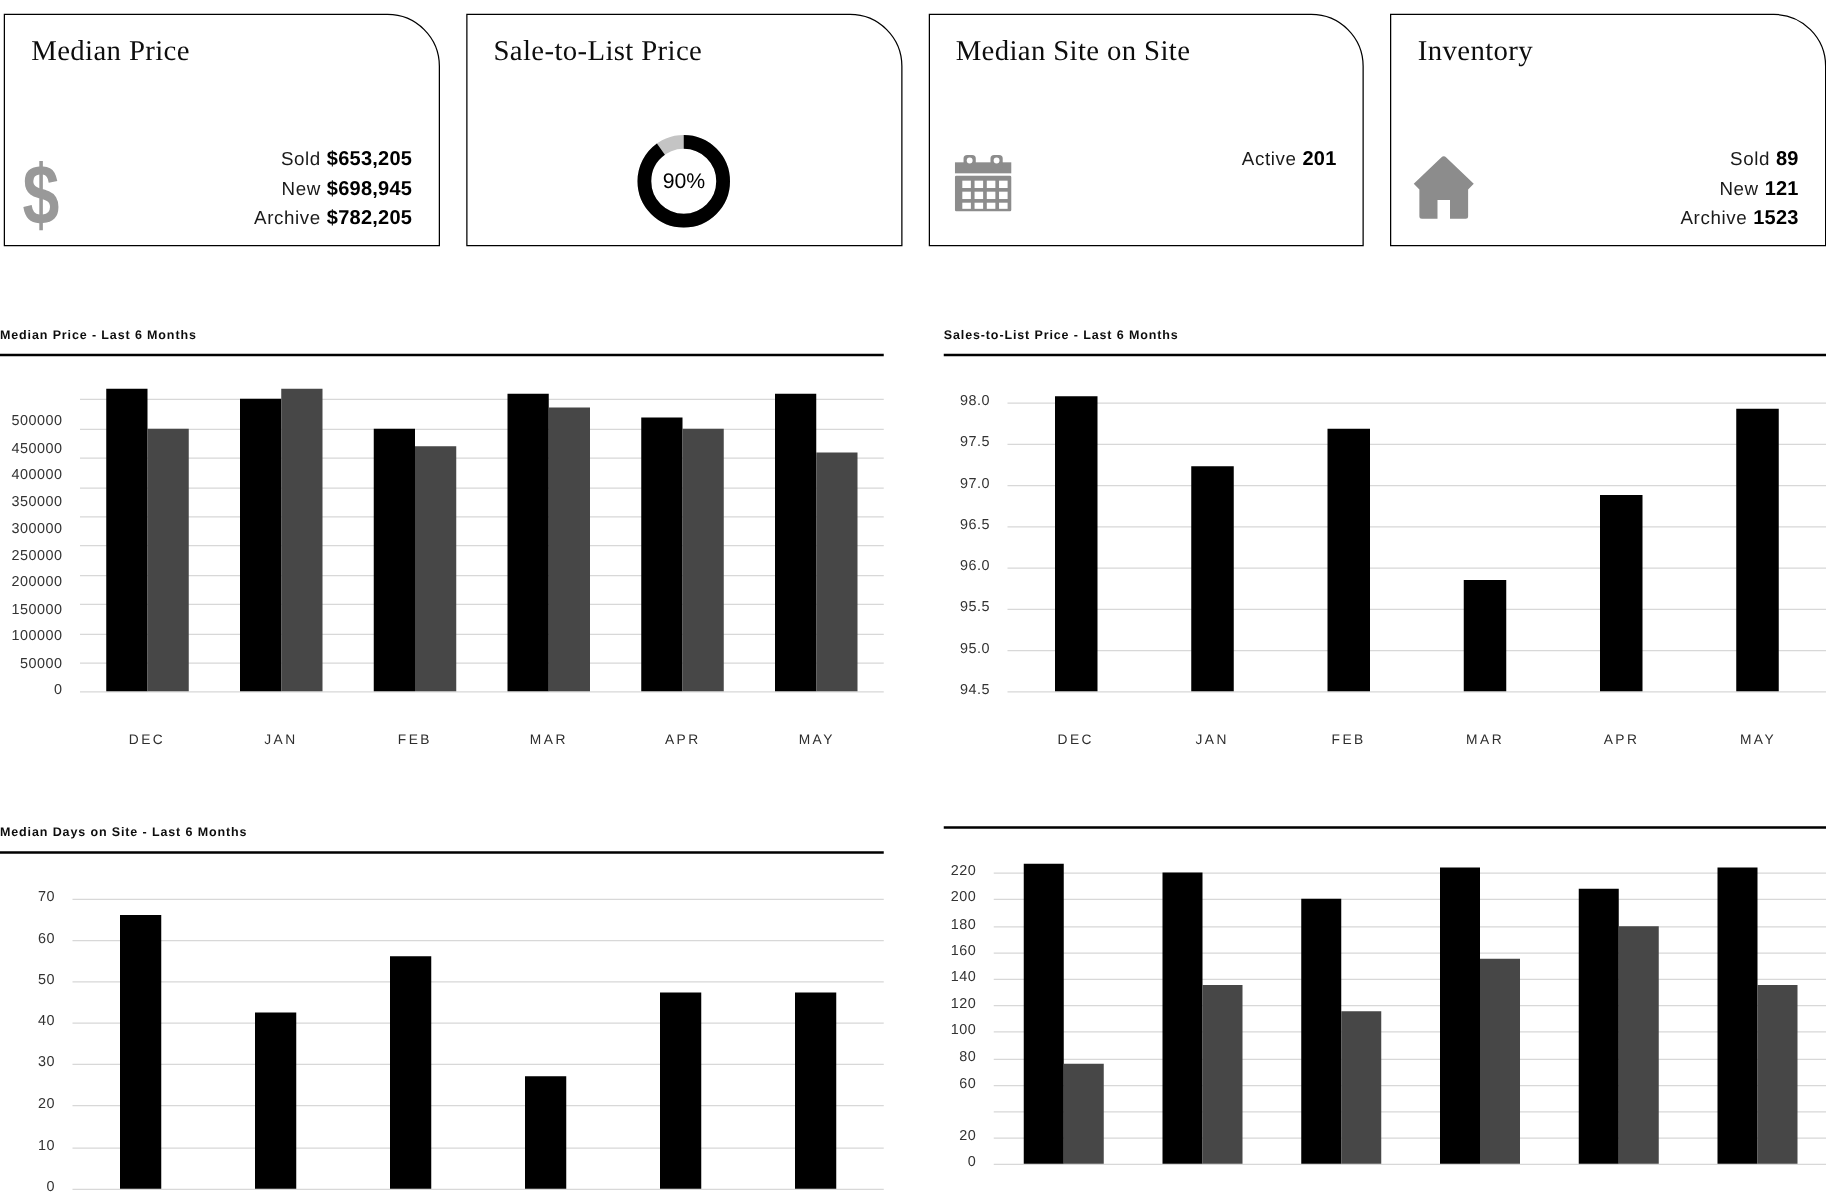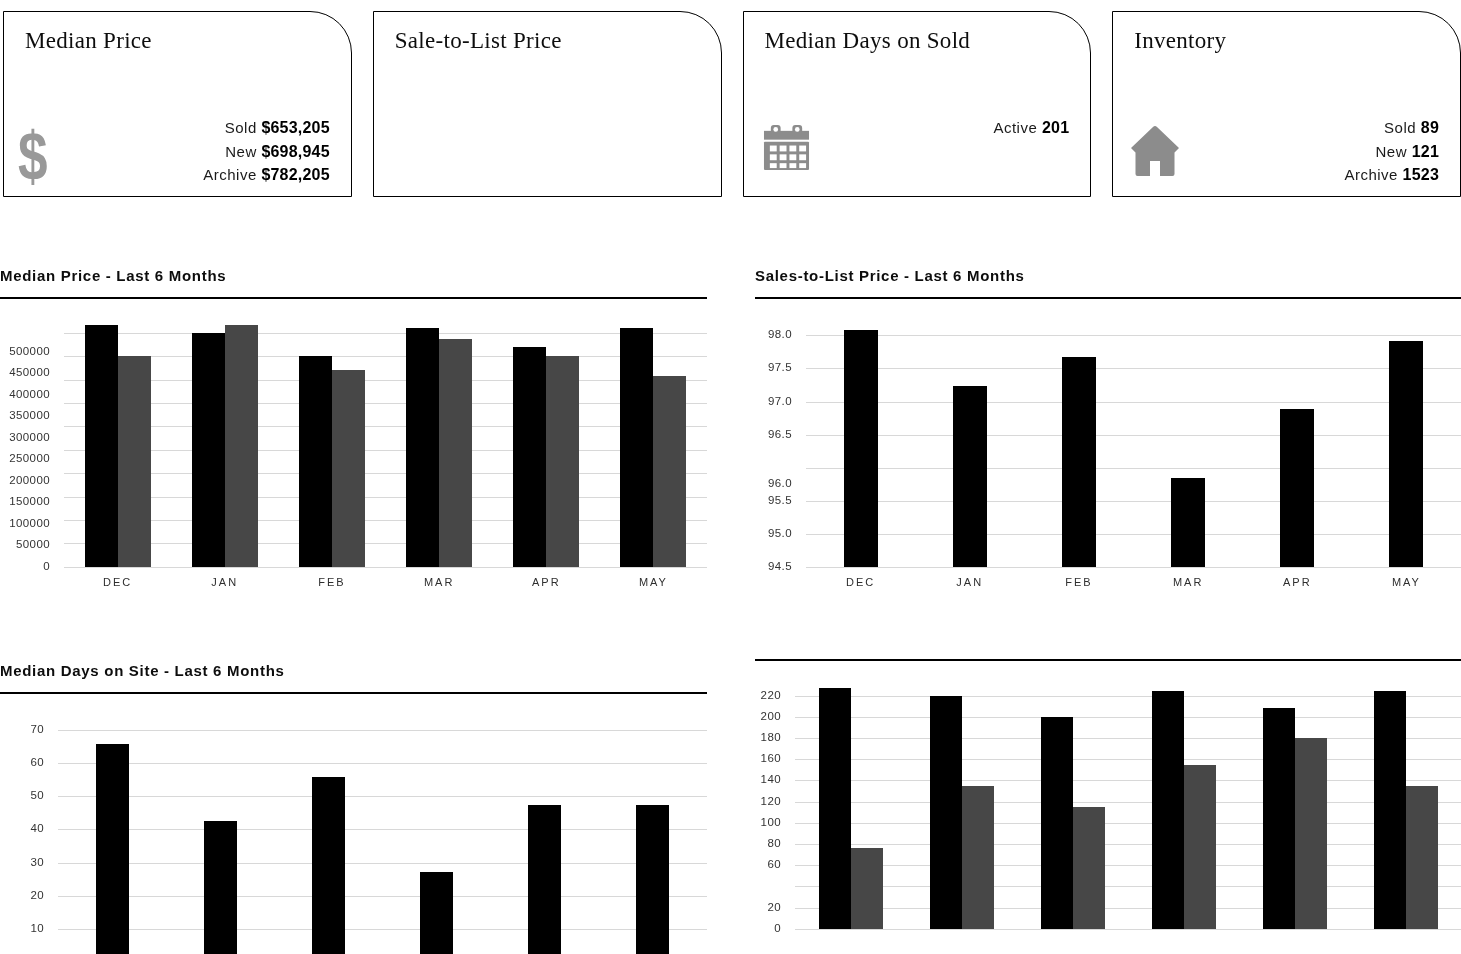--- a/index.html
+++ b/index.html
@@ -35,21 +35,21 @@
   .donut-label {
     position:absolute; inset:0; display:flex; align-items:center; justify-content:center;
     font-size:17px; color:#000;
   }
 
   
   .charts-grid {
     display:grid; grid-template-columns:707px 706px;
     column-gap:48px; row-gap:54px; margin-top:58px;
   }
-  .chart-head { font-size:15px; font-weight:700; letter-spacing:0.7px; color:#0d0d0d; }
+  .chart-head { font-size:10px; font-weight:700; letter-spacing:0.7px; color:#0d0d0d; }
   .chart-rule { border-bottom:2px solid #000; margin-top:9px; }
   .plot-row { display:flex; margin-top:20px; height:248px; }
   .y-axis { position:relative; flex:none; }
   .c1 .y-axis, .c1 .x-spacer { width:64px;margin-top:20px; }
   .c2 .y-axis, .c2 .x-spacer { width:51px; }
   .c3 .y-axis, .c3 .x-spacer { width:58px; }
   .c4 .y-axis, .c4 .x-spacer { width:40px; }
   .ytick {
     position:absolute; right:14px; font-size:11.5px; color:#333;
     letter-spacing:0.4px; white-space:nowrap;
@@ -58,43 +58,50 @@
   .gridline { position:absolute; left:0; right:0; height:1px; background:#d8d8d8; }
   .bars { position:absolute; inset:0; display:flex; }
   .slot { flex:1; display:flex; align-items:flex-end; justify-content:center; }
   .bar { flex:none; }
   .c1 .bar, .c3 .bar { width:33px; }
   .c2 .bar { width:34px; }
   .c4 .bar { width:32px; }
   .x-axis { display:flex; margin-top:9px; }
   .x-spacer { flex:none; }
   .x-axis-labels { flex:1; display:flex; }
-  .x-label { flex:1; text-align:center; font-size:11px; letter-spacing:2px; color:#2e2e2e; }
+  .x-label { flex:1; text-align:center; font-size:11px; letter-spacing:2px; color:#2e2e2e;margin-top:24px; }
 </style>
 </head>
 <body>
 
 <div class="cards-row">
 
   <div class="card">
     <div class="card-title">Median Price</div>
     <div class="icon-dollar">$</div>
     <div class="card-stats">
       <div class="stat-line"><span>Sold</span> <b>$653,205</b></div>
       <div class="stat-line"><span>New</span> <b>$698,945</b></div>
       <div class="stat-line"><span>Archive</span> <b>$782,205</b></div>
     </div>
   </div>
 
   <div class="card">
     <div class="card-title">Sale-to-List Price</div>
+    <div class="donut-wrap">
+      <svg width="78" height="78" viewBox="0 0 78 78">
+        <circle cx="39" cy="39" r="31.5" fill="none" stroke="#c4c4c4" stroke-width="11"></circle>
+        <circle class="donut-arc" cx="39" cy="39" r="31.5" fill="none" stroke="#000000" stroke-width="11" transform="rotate(-90 39 39)" stroke-dasharray="178.1283034585413 19.792033717615695"></circle>
+      </svg>
+      <div class="donut-label">90%</div>
+    </div>
   </div>
 
   <div class="card">
-    <div class="card-title">Median Days on Sold</div>
+    <div class="card-title">Median Site on Site</div>
     <div class="icon-cal">
       <svg width="47" height="47" viewBox="0 0 48 48">
         <g fill="#8c8c8c">
           <rect x="1" y="7" width="46" height="9"></rect>
           <rect x="8" y="1" width="10" height="12" rx="3"></rect>
           <rect x="30" y="1" width="10" height="12" rx="3"></rect>
           <rect x="1" y="18" width="46" height="29" rx="1"></rect>
         </g>
         <circle cx="13" cy="5.5" r="2.4" fill="#ffffff"></circle>
         <circle cx="35" cy="5.5" r="2.4" fill="#ffffff"></circle>
@@ -212,21 +219,21 @@
   <section class="chart-block c2">
     <h2 class="chart-head">Sales-to-List Price - Last 6 Months</h2>
     <div class="chart-rule"></div>
     <div class="plot-shell">
       <div class="plot-row">
         <div class="y-axis">
             <div class="ytick" style="top: calc(6.66667% - 7px); text-align: center;">98.0</div>
             <div class="ytick" style="top: calc(20% - 7px);">97.5</div>
             <div class="ytick" style="top: calc(33.3333% - 7px);">97.0</div>
             <div class="ytick" style="top: calc(46.6667% - 7px);">96.5</div>
-            <div class="ytick" style="top: calc(60% - 7px); margin-top: 16px;">96.0</div>
+            <div class="ytick" style="top: calc(60% - 7px);">96.0</div>
             <div class="ytick" style="top: calc(73.3333% - 7px);">95.5</div>
             <div class="ytick" style="top: calc(86.6667% - 7px);">95.0</div>
             <div class="ytick" style="top: calc(100% - 7px);">94.5</div>
           </div>
         <div class="plot-area">
             <div class="gridline" style="top: 6.66667%;"></div>
             <div class="gridline" style="top: 20%;"></div>
             <div class="gridline" style="top: 33.3333%;"></div>
             <div class="gridline" style="top: 46.6667%;"></div>
             <div class="gridline" style="top: 60%;"></div>

